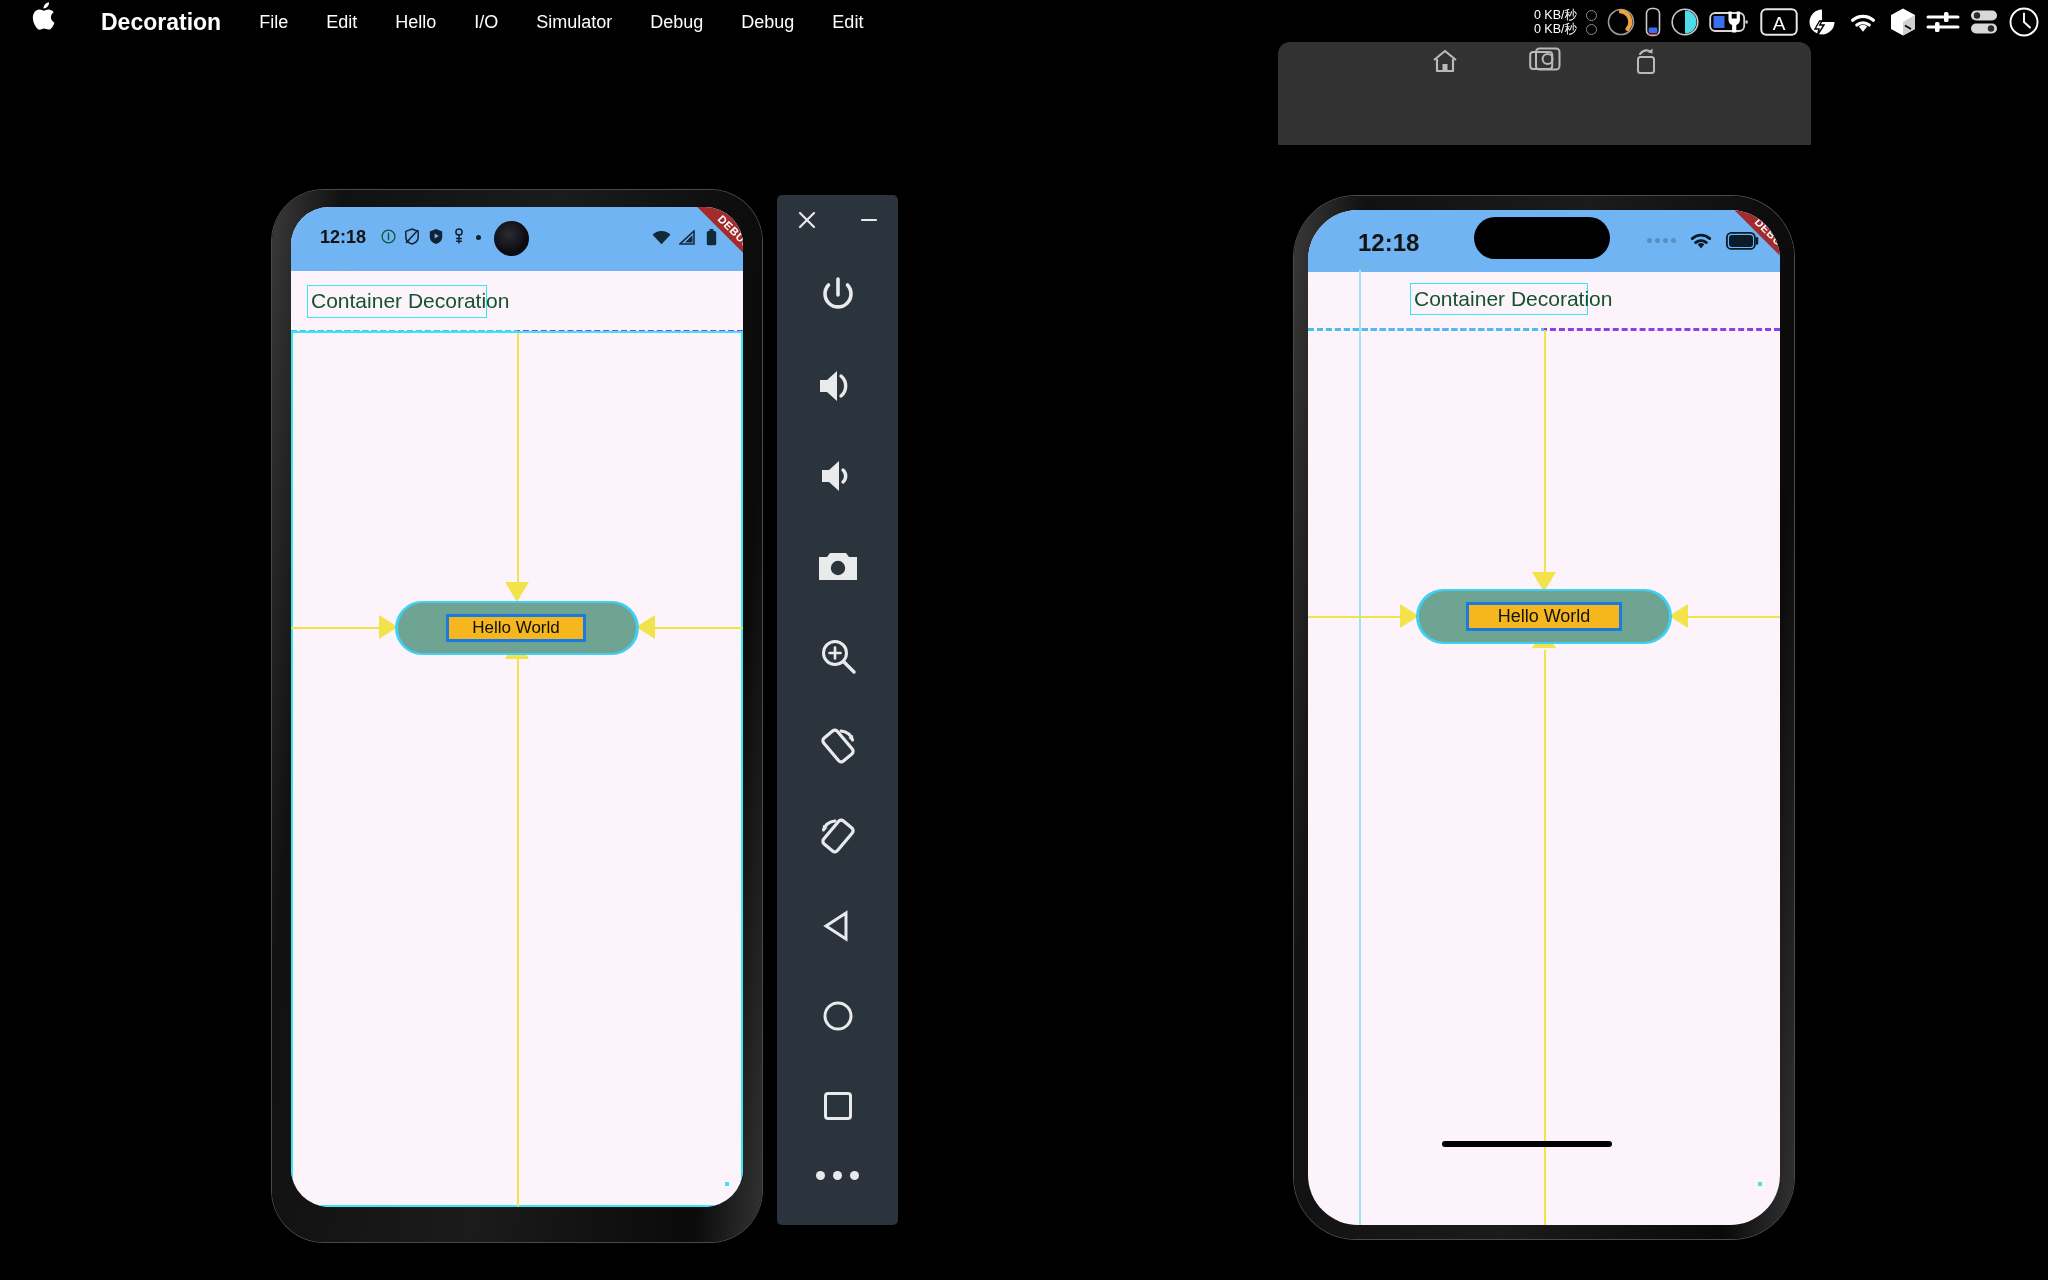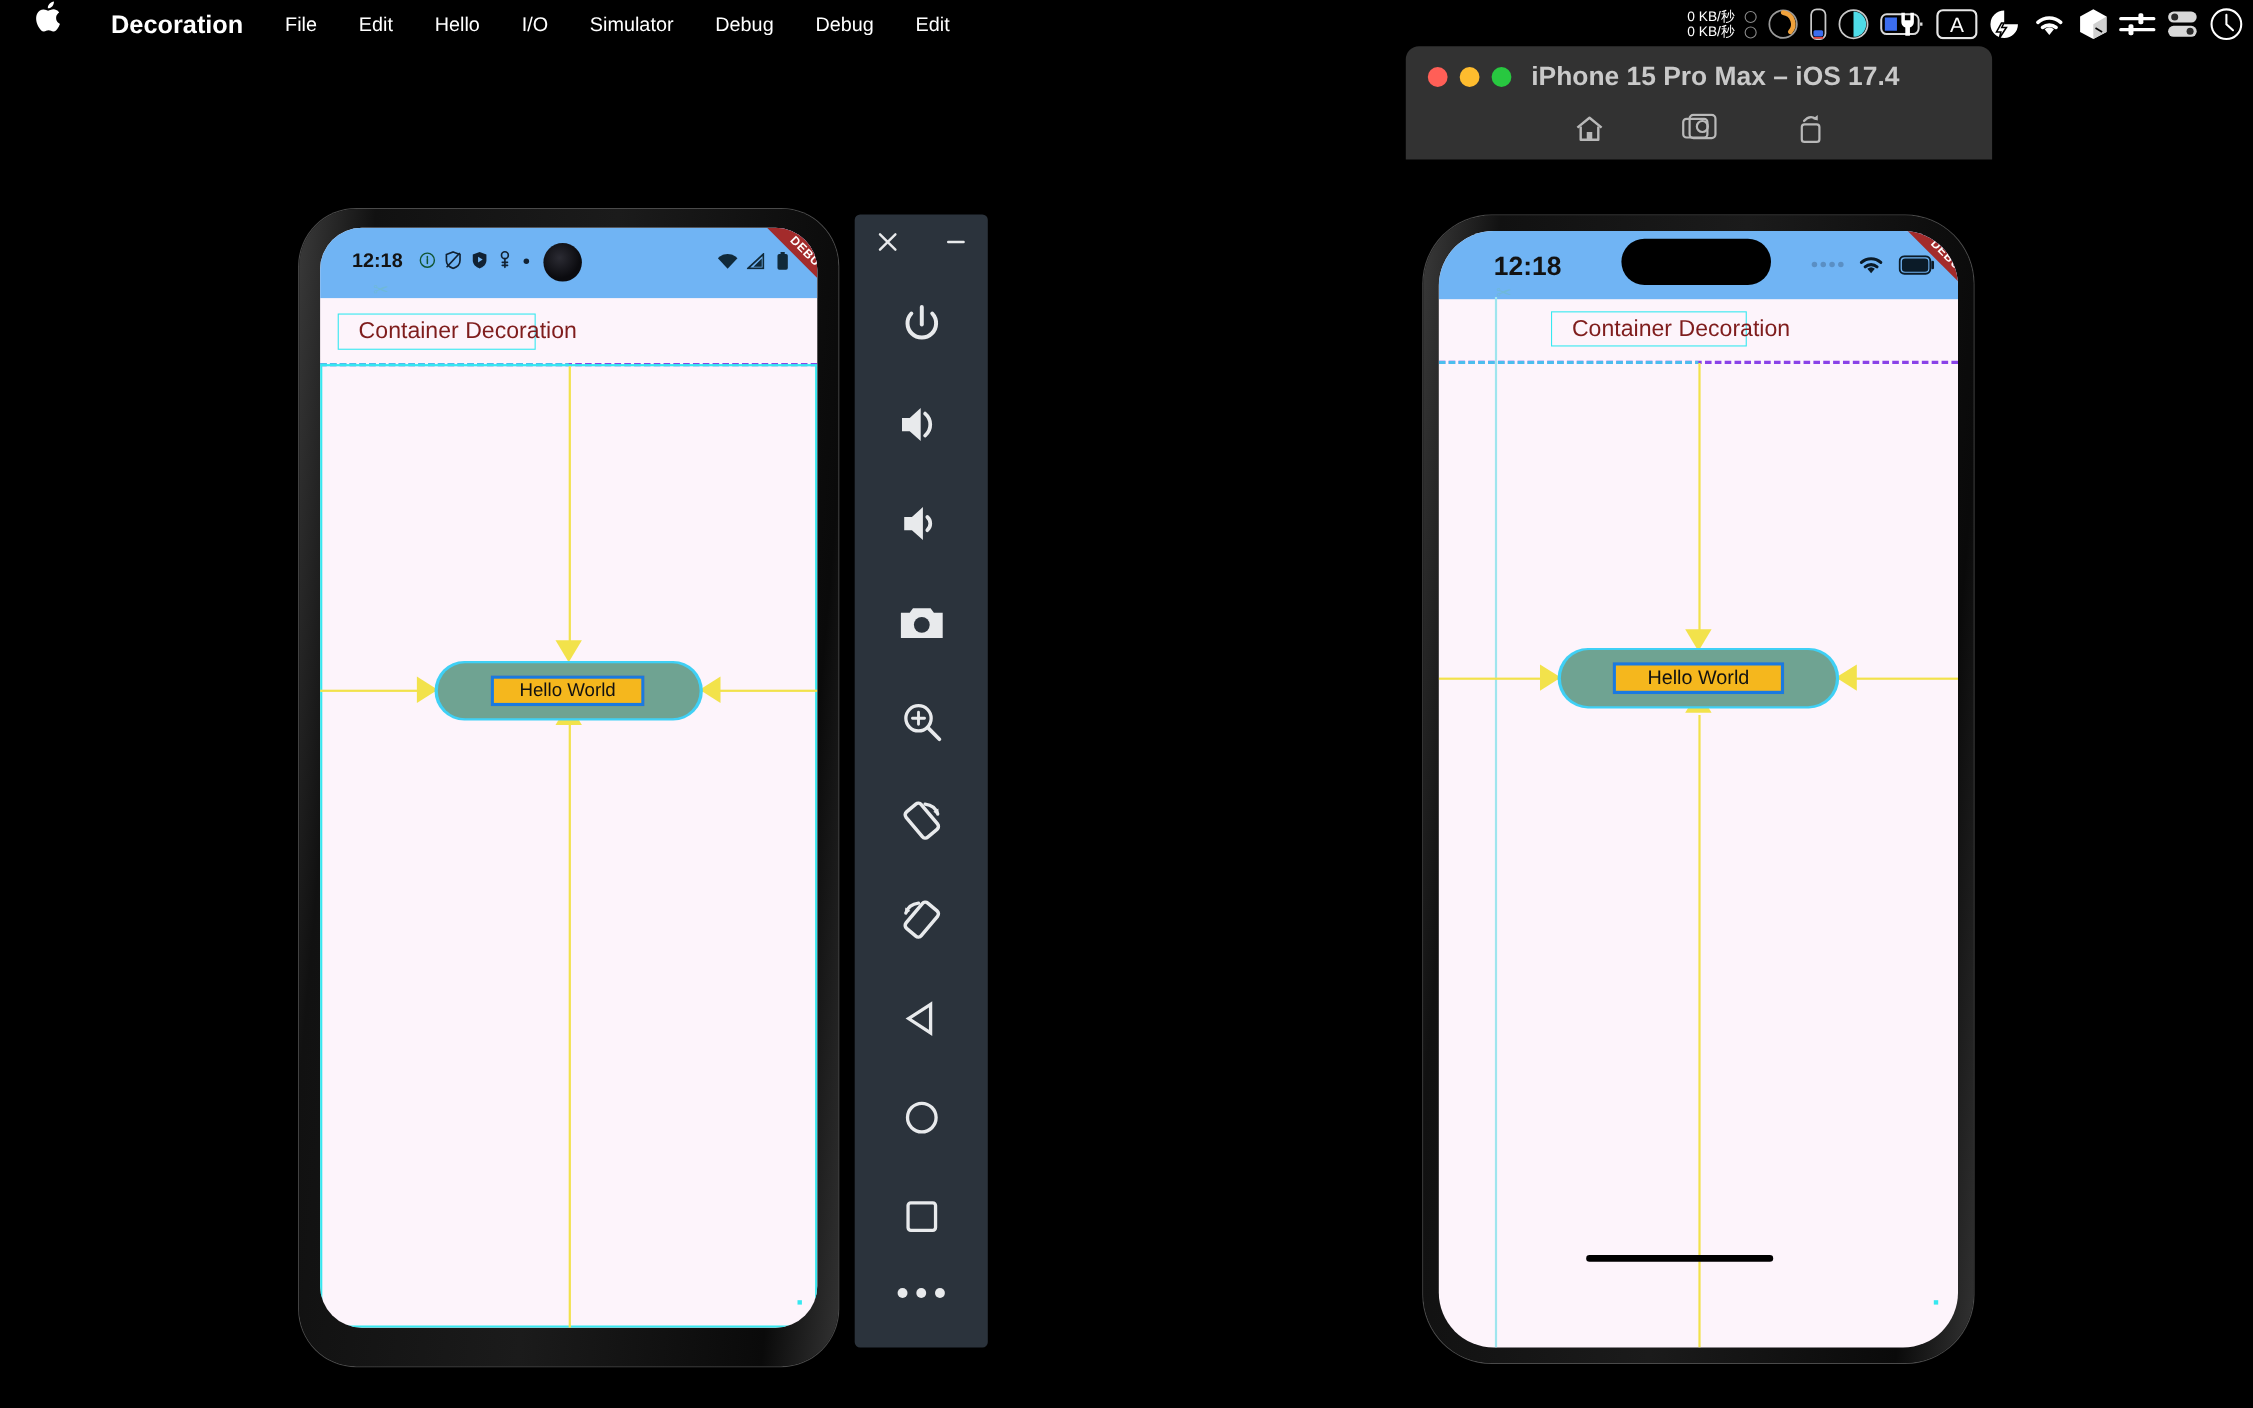--- a/index.html
+++ b/index.html
@@ -70,21 +70,21 @@
     background:#2b333c; border-radius:5px;
     display:flex; flex-direction:column; align-items:center;
   }
   .emu-winbtns { display:flex; gap:40px; margin-top:14px; margin-bottom:20px; }
   .emu-winbtns div { width:22px; height:22px; display:flex; align-items:center; justify-content:center; color:#e8eaec; }
   .emu-btn { width:58px; height:58px; margin:16px 0; display:flex; align-items:center; justify-content:center; }
   .emu-btn svg { display:block; }
   .emu-dots { display:flex; gap:8px; margin-top:20px; }
   .emu-dots i { width:9px; height:9px; border-radius:50%; background:#e8eaec; display:block; }
 
-  .app-title { position:absolute; color:#7f1d1d; white-space:nowrap;margin-left:15px; }
+  .app-title { position:absolute; color:#14532d; white-space:nowrap; }
   .ios-home-ind { position:absolute; background:#000; border-radius:3px; }
   .island { position:absolute; background:#000; border-radius:22px; }
   .and-cam { position:absolute; background:radial-gradient(circle at 42% 38%, #2b2b33 0%, #0b0b0f 62%); border-radius:50%; }
   .teal-dot { position:absolute; width:4px; height:4px; background:#36e8f0; }
   .scissors { position:absolute; color:#6fb9d8; font-size:17px; line-height:1; }
 </style>
 </head>
 <body>
 
 <div class="menubar">
@@ -183,28 +183,20 @@
     <div class="mb-icon">
       <svg width="32" height="32" viewBox="0 0 32 32">
           <circle cx="16" cy="16" r="13.5" fill="none" stroke="#fff" stroke-width="1.9"></circle>
           <path d="M16 7.5V16l6 5.5" fill="none" stroke="#fff" stroke-width="1.9" stroke-linecap="round"></path>
         </svg>
     </div>
   </div>
 </div>
 
 <div class="sim-window">
-  <div class="sim-titlebar">
-    <div class="traffic">
-      <span style="background:#ff5f57"></span>
-      <span style="background:#febc2e"></span>
-      <span style="background:#28c840"></span>
-    </div>
-    <div class="sim-title">iPhone 15 Pro Max – iOS 17.4</div>
-  </div>
   <div class="sim-tools">
     <div class="tb">
       <svg width="30" height="30" viewBox="0 0 30 30">
           <path d="M4 14 15 5l11 9" fill="none" stroke="#b9b9b9" stroke-width="2.2" stroke-linejoin="round"></path>
           <path d="M7 13v12h16V13" fill="none" stroke="#b9b9b9" stroke-width="2.2" stroke-linejoin="round"></path>
           <rect x="12.5" y="18" width="5" height="7" fill="#b9b9b9"></rect>
         </svg>
     </div>
     <div class="tb">
       <svg width="32" height="28" viewBox="0 0 32 28">

